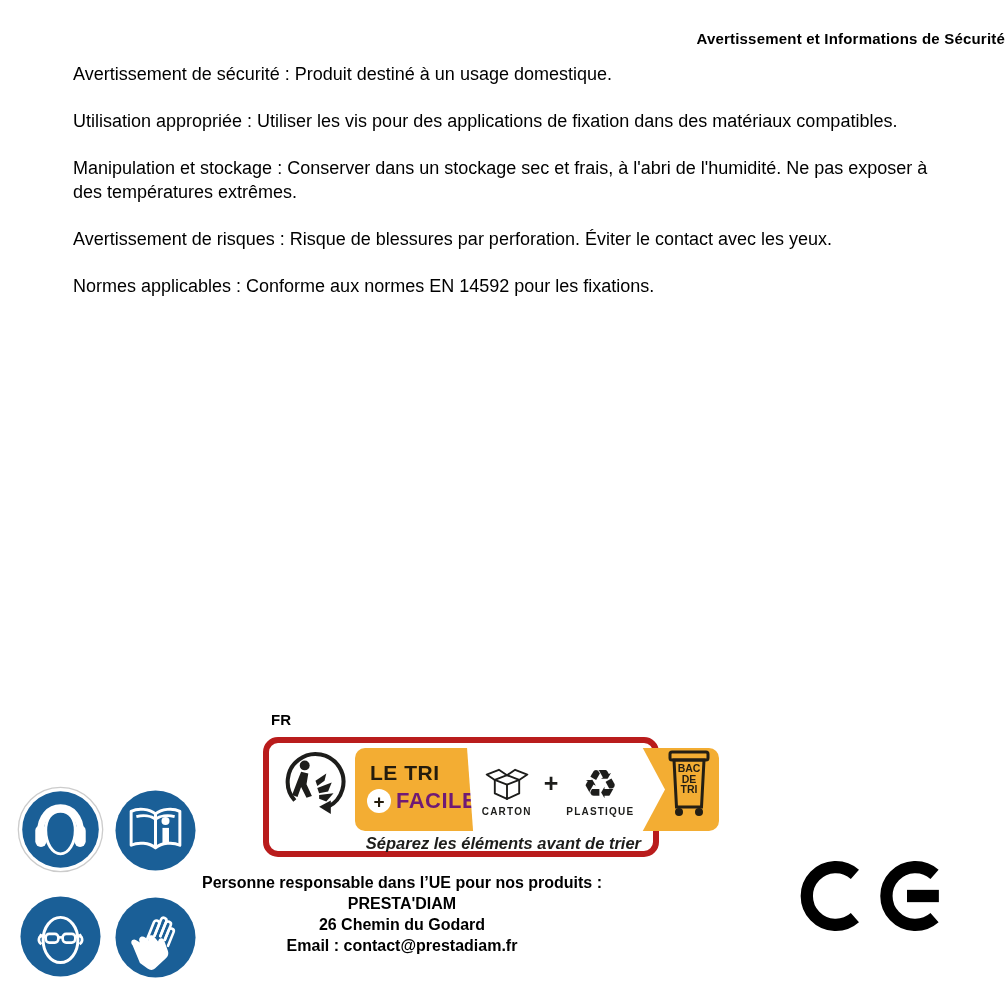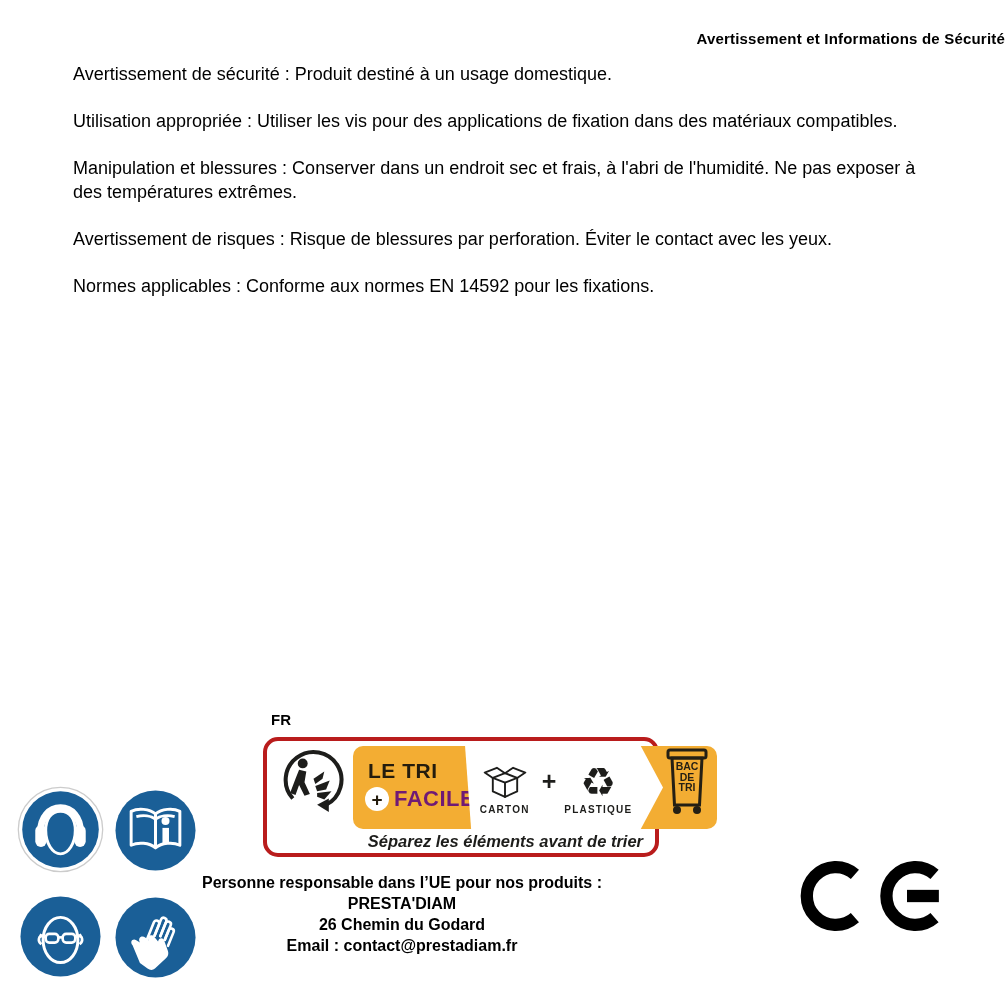--- a/index.html
+++ b/index.html
@@ -16,21 +16,21 @@
     position:absolute;top:62px;left:73px;width:858px;
     font-size:18px;line-height:24px;
   }
   .doc-body p{margin:0 0 23px 0;}
   
   .safety-icon{position:absolute;width:87px;height:87px;}
   
   .fr-label{position:absolute;left:271px;top:711px;font-size:15px;font-weight:bold;}
   .label-box{
     position:absolute;left:263px;top:737px;width:396px;height:120px;
-    background:#fff;border:4px solid #b91c1c;border-radius:15px;box-sizing:border-box;
+    background:#fff;border:6px solid #b91c1c;border-radius:15px;box-sizing:border-box;
   }
   .triman{position:absolute;left:15px;top:8px;width:63px;height:63px;}
   .yellow-band{
     position:absolute;left:86px;top:5px;width:364px;height:83px;
     background:#F3AD33;border-radius:10px;
   }
   .letri-line1{
     position:absolute;left:15px;top:13px;
     font-size:21px;font-weight:800;color:#241c0d;letter-spacing:.5px;
   }
@@ -72,21 +72,21 @@
 </head>
 <body>
 
 <div class="page">
 
   <div class="doc-title">Avertissement et Informations de Sécurité</div>
 
   <div class="doc-body">
     <p>Avertissement de sécurité : Produit destiné à un usage domestique.</p>
     <p>Utilisation appropriée : Utiliser les vis pour des applications de fixation dans des matériaux compatibles.</p>
-    <p>Manipulation et blessures : Conserver dans un endroit sec et frais, à l'abri de l'humidité. Ne pas exposer à des températures extrêmes.</p>
+    <p>Manipulation et stockage : Conserver dans un stockage sec et frais, à l'abri de l'humidité. Ne pas exposer à des températures extrêmes.</p>
     <p>Avertissement de risques : Risque de blessures par perforation. Éviter le contact avec les yeux.</p>
     <p>Normes applicables : Conforme aux normes EN 14592 pour les fixations.</p>
   </div>
 
   <svg class="safety-icon" style="left:17px;top:786px" viewBox="0 0 100 100">
     <circle cx="50" cy="50" r="48.5" fill="none" stroke="#cccccc" stroke-width="1.5"></circle>
     <circle cx="50" cy="50" r="44" fill="#1A5F97"></circle>
     <path d="M27,53 c0,-17 10,-28 23,-28 c13,0 23,11 23,28" fill="none" stroke="#fff" stroke-width="8"></path>
     <path d="M50,29 c-11,0 -17,9 -17,22 c0,15 8,27 17,27 c9,0 17,-12 17,-27 c0,-13 -6,-22 -17,-22 z" fill="none" stroke="#fff" stroke-width="3.4"></path>
     <rect x="21" y="45" width="13" height="25" rx="6.5" fill="#fff"></rect>

